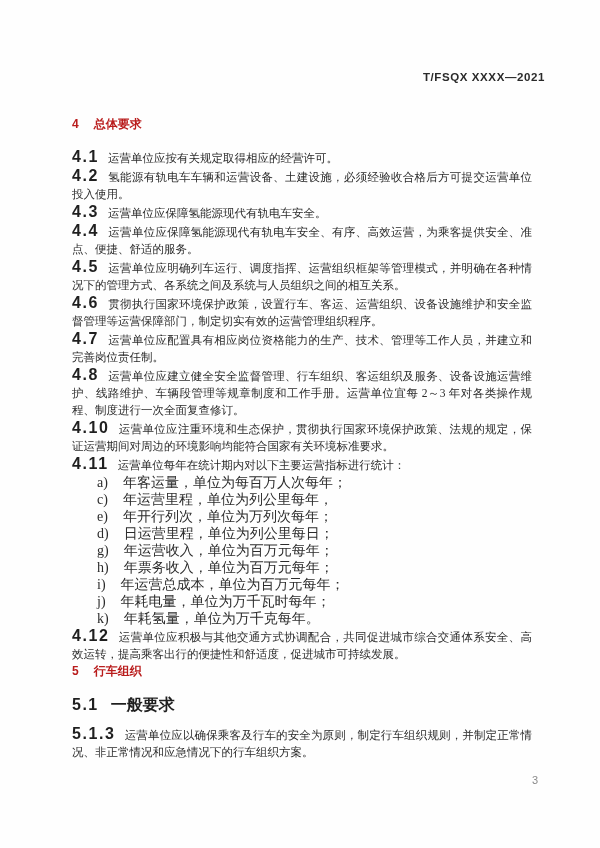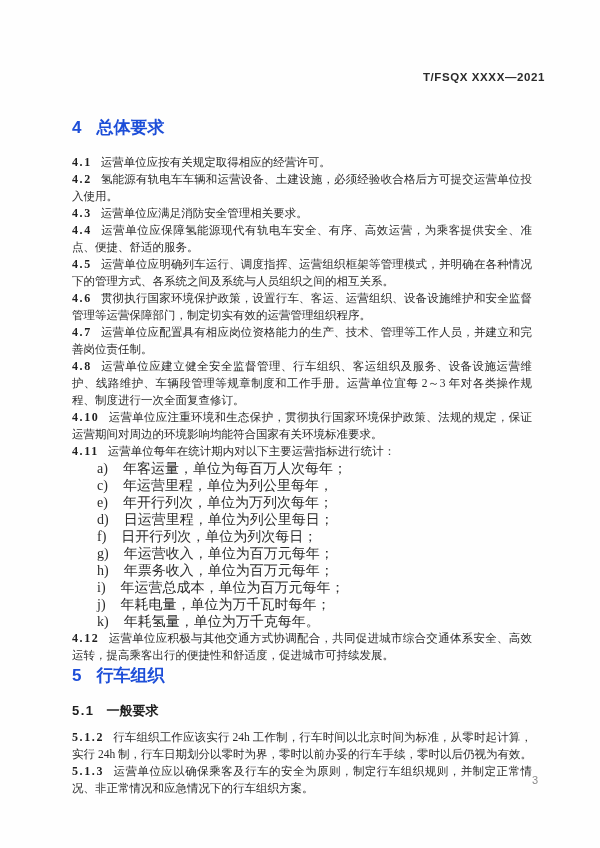--- a/index.html
+++ b/index.html
@@ -25,45 +25,45 @@
     letter-spacing: 0.6px;
     color: #2a2a2a;
   }
   .doc-body {
     position: absolute;
     top: 116px; left: 72px; right: 68px;
   }
   h2.section-heading {
     font-family: "Liberation Sans", sans-serif;
     font-weight: bold;
-    font-size: 17px;
-    color: #1d4ed8;
+    font-size: 12px;
+    color: #b91c1c;
     margin: 0 0 15px 0;
   }
   h2.section-heading .snum { margin-right: 14px; letter-spacing: 1px; }
   h3.subsection-heading {
     font-family: "Liberation Sans", sans-serif;
     font-weight: bold;
-    font-size: 13px;
+    font-size: 16px;
     color: #1f1f1f;
     margin: 0 0 9px 0;
   }
   h3.subsection-heading .snum { margin-right: 12px; letter-spacing: 1.5px; }
   .section-5-heading { margin-top: 21px; }
   p.clause {
     margin: 0;
     font-size: 11.5px;
     line-height: 17px;
     text-align: justify;
     color: #2b2b2b;
   }
   p.clause .cnum {
-    font-family: Liberation Serif, serif;
+    font-family: Liberation Sans, sans-serif;
     font-weight: bold;
-    font-size: 12px;
+    font-size: 16px;
     letter-spacing: 1.6px;
     margin-right: 9px;
     color: #1f1f1f;
     white-space: nowrap;
   }
   p.list-item {
     margin: 0;
     padding-left: 25px;
     font-size: 14px;
     line-height: 17px;
@@ -88,51 +88,49 @@
   </div>
 
   <div class="doc-body">
 
     <h2 class="section-heading">
       <span class="snum">4</span><span>总体要求</span>
     </h2>
 
     <p class="clause"><span class="cnum">4.1</span><span>运营单位应按有关规定取得相应的经营许可。</span></p>
     <p class="clause"><span class="cnum">4.2</span><span>氢能源有轨电车车辆和运营设备、土建设施，必须经验收合格后方可提交运营单位投入使用。</span></p>
-    <p class="clause"><span class="cnum">4.3</span><span>运营单位应满足消防安全管理相关要求。</span></p>
+    <p class="clause"><span class="cnum">4.3</span><span>运营单位应保障氢能源现代有轨电车安全。</span></p>
     <p class="clause"><span class="cnum">4.4</span><span>运营单位应保障氢能源现代有轨电车安全、有序、高效运营，为乘客提供安全、准点、便捷、舒适的服务。</span></p>
     <p class="clause"><span class="cnum">4.5</span><span>运营单位应明确列车运行、调度指挥、运营组织框架等管理模式，并明确在各种情况下的管理方式、各系统之间及系统与人员组织之间的相互关系。</span></p>
     <p class="clause"><span class="cnum">4.6</span><span>贯彻执行国家环境保护政策，设置行车、客运、运营组织、设备设施维护和安全监督管理等运营保障部门，制定切实有效的运营管理组织程序。</span></p>
     <p class="clause"><span class="cnum">4.7</span><span>运营单位应配置具有相应岗位资格能力的生产、技术、管理等工作人员，并建立和完善岗位责任制。</span></p>
     <p class="clause"><span class="cnum">4.8</span><span>运营单位应建立健全安全监督管理、行车组织、客运组织及服务、设备设施运营维护、线路维护、车辆段管理等规章制度和工作手册。运营单位宜每 2～3 年对各类操作规程、制度进行一次全面复查修订。</span></p>
     <p class="clause"><span class="cnum">4.10</span><span>运营单位应注重环境和生态保护，贯彻执行国家环境保护政策、法规的规定，保证运营期间对周边的环境影响均能符合国家有关环境标准要求。</span></p>
     <p class="clause"><span class="cnum">4.11</span><span>运营单位每年在统计期内对以下主要运营指标进行统计：</span></p>
 
     <p class="list-item"><span class="lmark">a)</span><span>年客运量，单位为每百万人次每年；</span></p>
     <p class="list-item"><span class="lmark">c)</span><span>年运营里程，单位为列公里每年，</span></p>
     <p class="list-item"><span class="lmark">e)</span><span>年开行列次，单位为万列次每年；</span></p>
     <p class="list-item"><span class="lmark">d)</span><span>日运营里程，单位为列公里每日；</span></p>
-    <p class="list-item"><span class="lmark">f)</span><span>日开行列次，单位为列次每日；</span></p>
     <p class="list-item"><span class="lmark">g)</span><span>年运营收入，单位为百万元每年；</span></p>
     <p class="list-item"><span class="lmark">h)</span><span>年票务收入，单位为百万元每年；</span></p>
     <p class="list-item"><span class="lmark">i)</span><span>年运营总成本，单位为百万元每年；</span></p>
     <p class="list-item"><span class="lmark">j)</span><span>年耗电量，单位为万千瓦时每年；</span></p>
     <p class="list-item"><span class="lmark">k)</span><span>年耗氢量，单位为万千克每年。</span></p>
 
     <p class="clause"><span class="cnum">4.12</span><span>运营单位应积极与其他交通方式协调配合，共同促进城市综合交通体系安全、高效运转，提高乘客出行的便捷性和舒适度，促进城市可持续发展。</span></p>
 
     <h2 class="section-heading section-5-heading">
       <span class="snum">5</span><span>行车组织</span>
     </h2>
 
     <h3 class="subsection-heading">
       <span class="snum">5.1</span><span>一般要求</span>
     </h3>
 
-    <p class="clause"><span class="cnum">5.1.2</span><span>行车组织工作应该实行 24h 工作制，行车时间以北京时间为标准，从零时起计算，实行 24h 制，行车日期划分以零时为界，零时以前办妥的行车手续，零时以后仍视为有效。</span></p>
     <p class="clause"><span class="cnum">5.1.3</span><span>运营单位应以确保乘客及行车的安全为原则，制定行车组织规则，并制定正常情况、非正常情况和应急情况下的行车组织方案。</span></p>
 
   </div>
 
   <div class="page-footer">
     <span>3</span>
   </div>
 
 </div>
 

